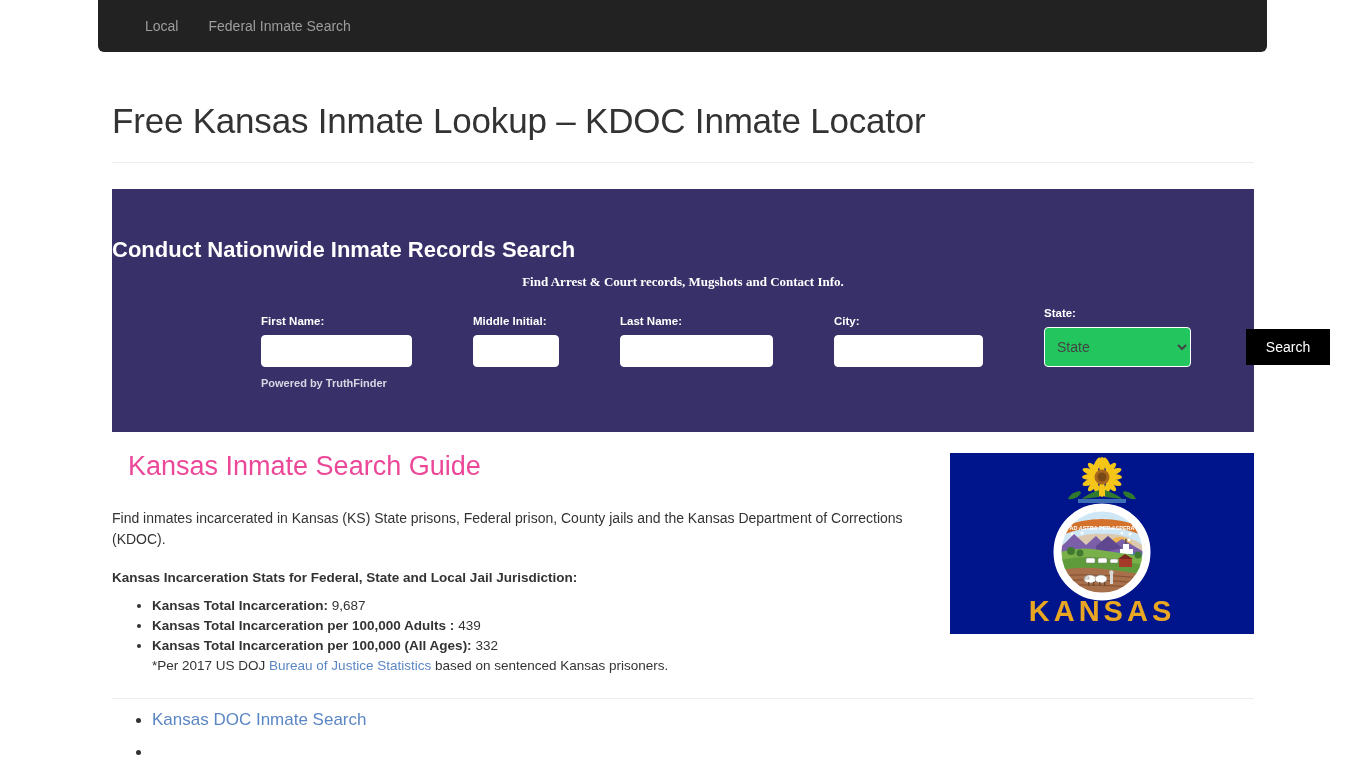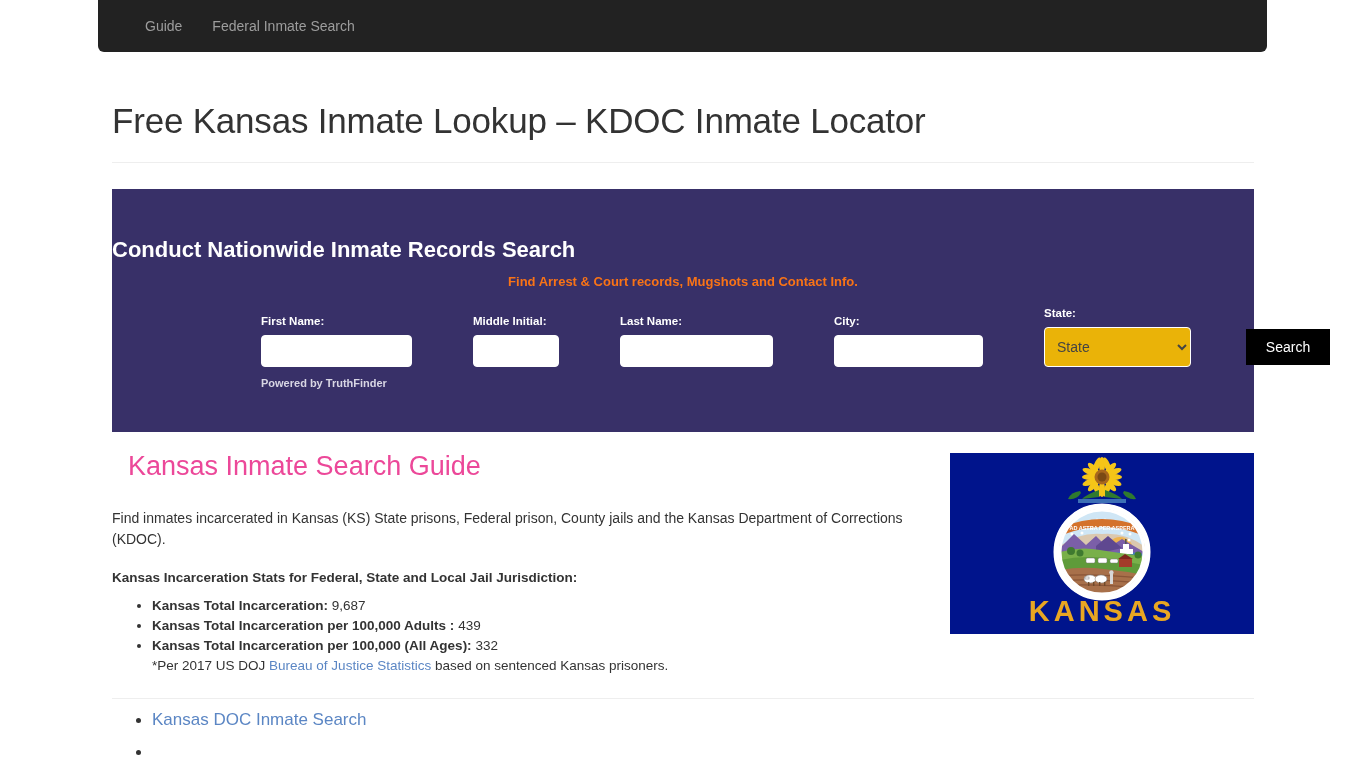--- a/index.html
+++ b/index.html
@@ -78,25 +78,26 @@
   .panel-title {
     text-align: left;
     color: #ffffff;
     font-size: 22px;
     font-weight: bold;
     padding-top: 48px;
     line-height: 26px;
   }
   .panel-sub {
     text-align: center;
-    color: #f97316;
+    color: #ffffff;
     font-size: 13px;
     font-weight: bold;
     padding-top: 11px;
     line-height: 16px;
+    font-family: Liberation Serif, serif;
   }
   .form-row {
     position: absolute;
     left: 149px;
     top: 118px;
     display: flex;
     align-items: flex-end;
     gap: 44px;
   }
   .field {
@@ -127,21 +128,21 @@
   .w-mid    input { width: 86px; }
   .w-last   input { width: 153px; }
   .w-city   input { width: 149px; }
 
   .field-state { margin-right: 11px; }
   .field-state select {
     width: 147px;
     height: 40px;
     border: 1px solid #ffffff;
     border-radius: 4px;
-    background: #eab308;
+    background: #22c55e;
     font-size: 14px;
     font-family: "Liberation Sans", sans-serif;
     padding: 0 8px;
     box-sizing: border-box;
     color: #444444;
     outline: none;
   }
   .search-btn {
     height: 36px;
     min-width: 84px;
@@ -261,21 +262,21 @@
     line-height: 22px;
     text-decoration: none;
     cursor: pointer;
   }
 </style>
 </head>
 <body>
 
 <div class="navbar">
   <div class="nav-list">
-    <a class="nav-link" href="#">Guide</a>
+    <a class="nav-link" href="#">Local</a>
     <a class="nav-link" href="#">Federal Inmate Search</a>
   </div>
 </div>
 
 <div class="container">
 
   <h1 class="page-title">Free Kansas Inmate Lookup – KDOC Inmate Locator</h1>
   <div class="rule"></div>
 
   <div class="search-panel">

